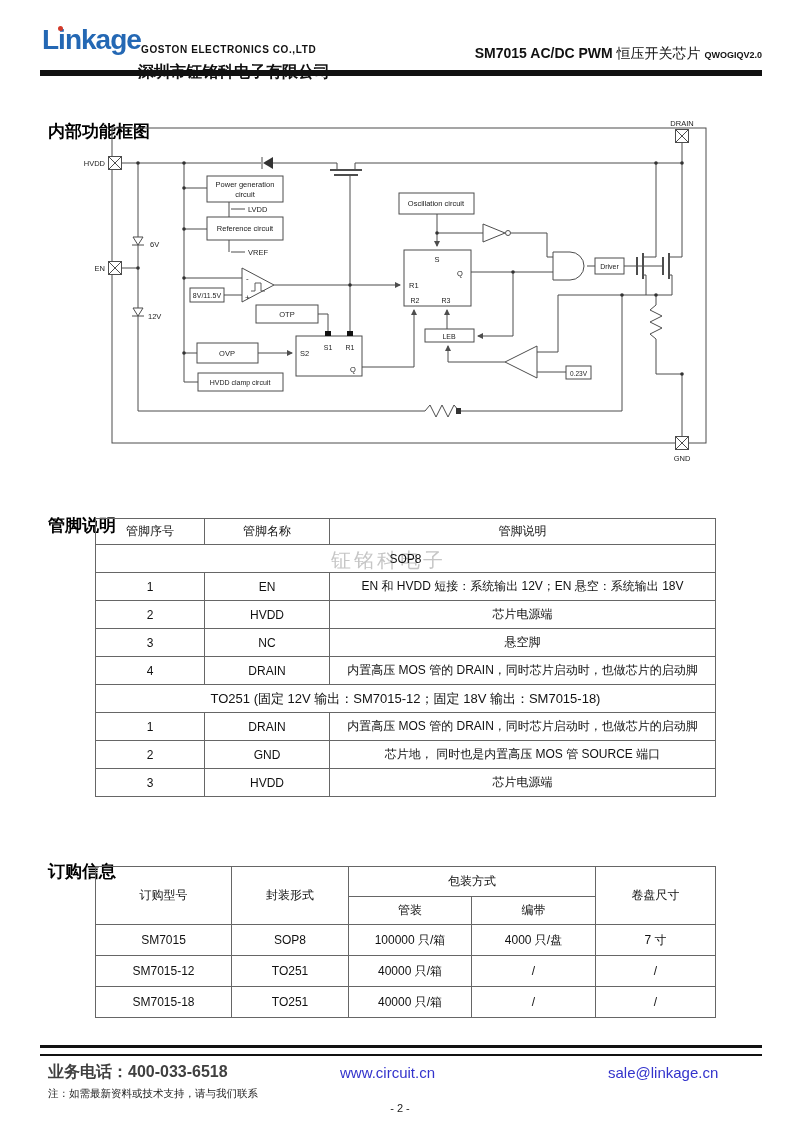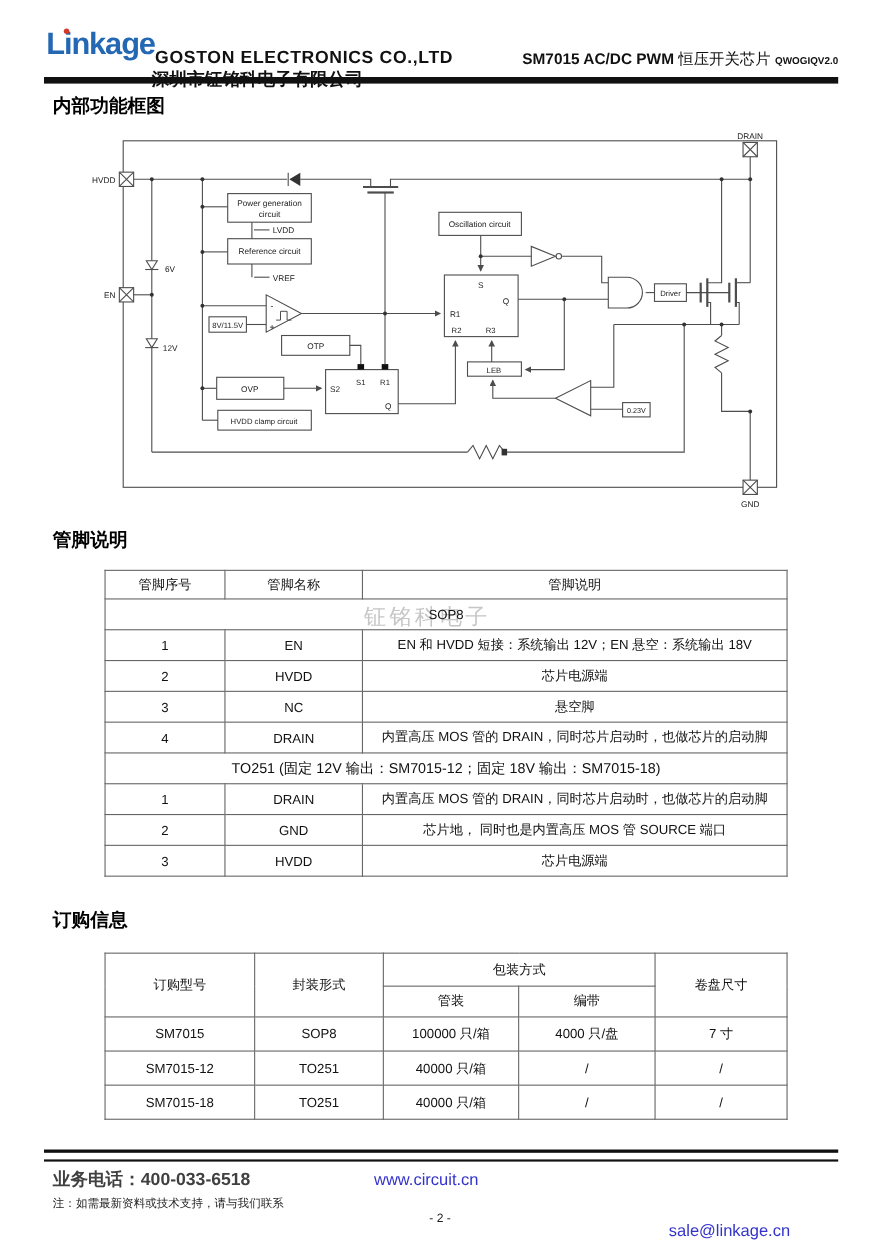--- a/index.html
+++ b/index.html
@@ -6,29 +6,29 @@
   .page{position:relative;width:800px;height:1132px;background:#fff;margin:0 auto;
         font-family:"Liberation Sans","DejaVu Sans",sans-serif;color:#1a1a1a;overflow:hidden;}
   .abs{position:absolute;}
 
   
   .logo{left:42px;top:24px;font-size:28px;font-weight:bold;letter-spacing:-1px;}
   .logo .i-wrap{position:relative;}
   .logo .i-wrap::after{content:'';position:absolute;width:5px;height:5px;border-radius:50%;
         background:#d23a2a;left:0px;top:2px;}
   .company-cn{left:138px;top:22px;font-size:16px;font-weight:bold;color:#111;margin-top:40px;}
-  .company-en{left:141px;top:44px;font-size:16px;font-weight:bold;letter-spacing:.6px;color:#111;text-align:right;}
+  .company-en{left:141px;top:44px;font-size:10px;font-weight:bold;letter-spacing:.6px;color:#111;text-align:right;}
   .doc-title{left:360px;top:45px;width:402px;text-align:right;font-size:14px;color:#111;white-space:nowrap;}
   .doc-title .model{font-weight:bold;}
   .doc-title .cn{font-family:"Liberation Serif","DejaVu Serif",serif;}
   .doc-title .ver{font-size:9px;font-weight:bold;}
   .hrule{left:40px;top:70px;width:722px;height:6px;background:#111;}
 
   
-  .sec-title{left:48px;font-size:17px;font-weight:bold;color:#000;}
+  .sec-title{left:48px;font-size:17px;font-weight:bold;color:#000;margin-top:35px;}
 
   
   .diagram{left:0;top:100px;}
   .diagram text{fill:#222;}
 
   
   .watermark{left:331px;top:547px;font-size:20px;color:#c6c6c6;letter-spacing:3px;z-index:0;}
 
   
   table{border-collapse:collapse;table-layout:fixed;background:transparent;position:absolute;z-index:1;}
@@ -40,21 +40,21 @@
   .order-table{left:95px;top:866px;width:620px;}
   .order-table tr.h1{height:30px;}
   .order-table tr.h2{height:28px;}
   .order-table tr.data{height:31px;}
 
   
   .frule1{left:40px;top:1045px;width:722px;height:3px;background:#111;}
   .frule2{left:40px;top:1054px;width:722px;height:2px;background:#111;}
   .phone{left:48px;top:1062px;font-size:16px;font-weight:bold;color:#404040;}
   .site{left:340px;top:1064px;font-size:15px;}
-  .mail{left:608px;top:1064px;font-size:15px;margin-top:47px;}
+  .mail{left:608px;top:1064px;font-size:15px;}
   .note{left:48px;top:1087px;font-size:10.5px;color:#222;}
   .pagenum{left:0;top:1102px;width:800px;text-align:center;font-size:11px;color:#222;}
 </style>
 </head>
 <body>
 
 <div class="page">
 
   <div class="abs logo" style="color:#2468b4;"><span>L</span><span class="i-wrap">i</span><span>nkage</span></div>
   <div class="abs company-cn">深圳市钲铭科电子有限公司</div>

